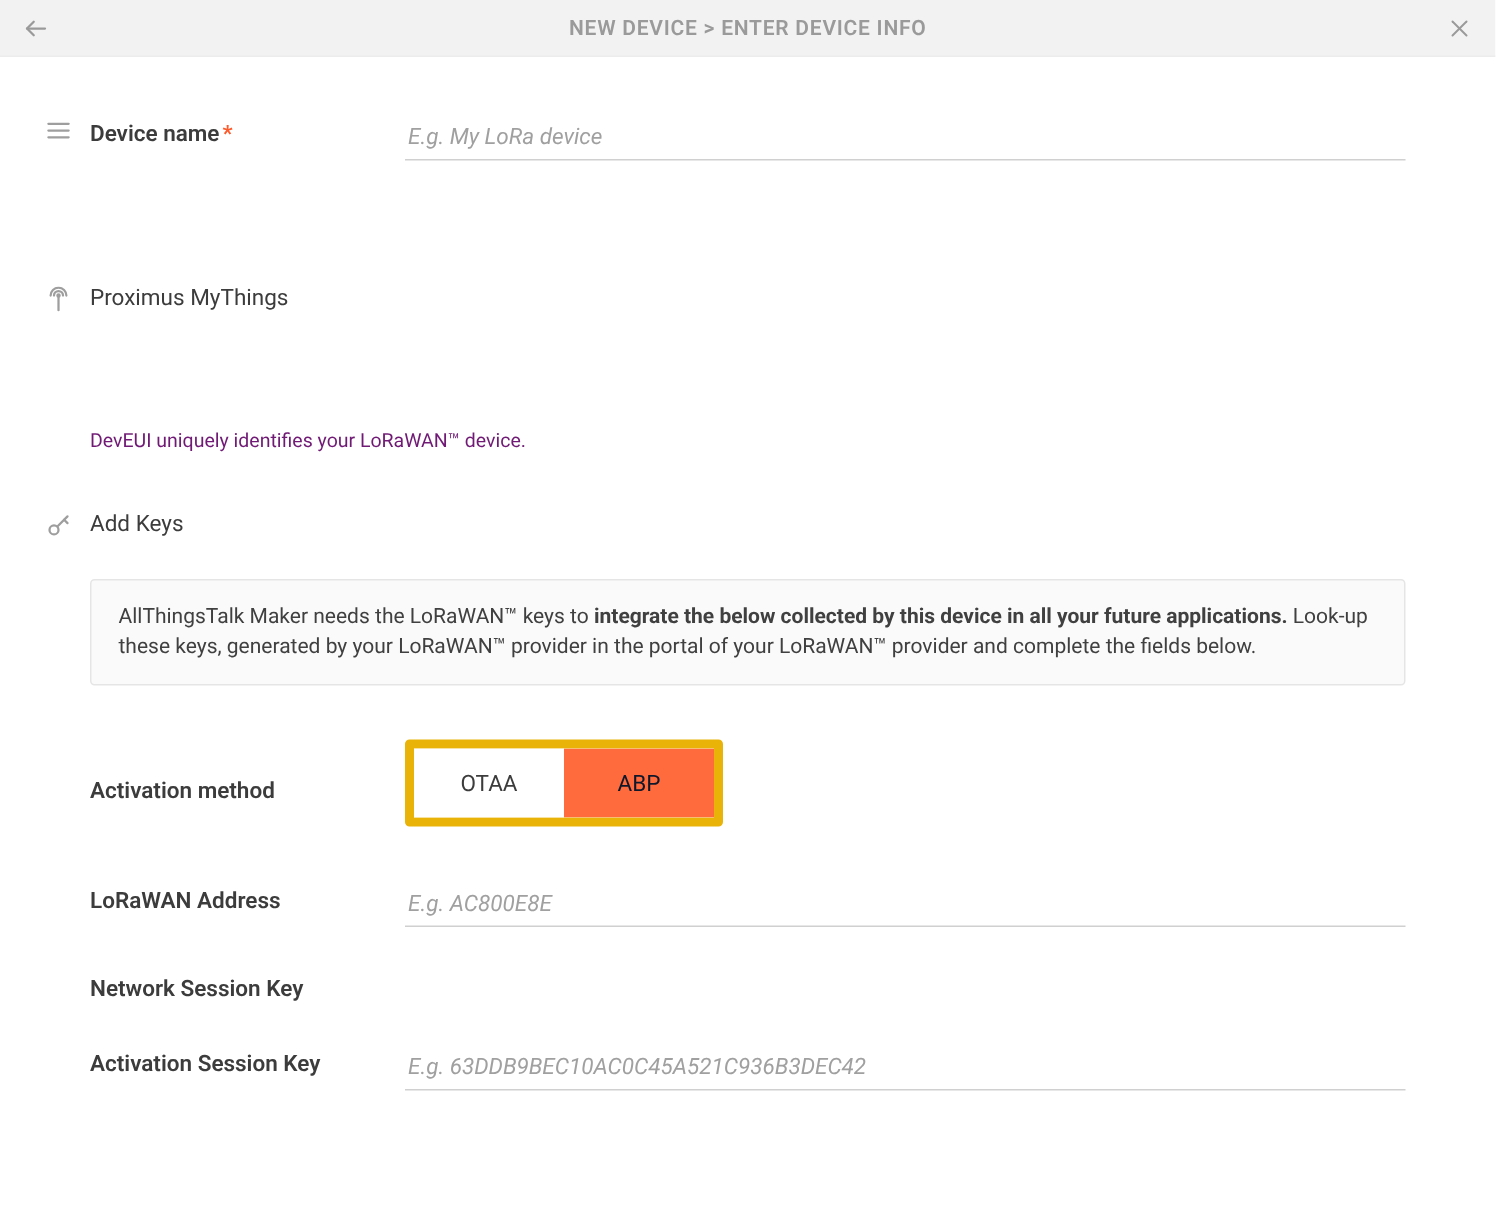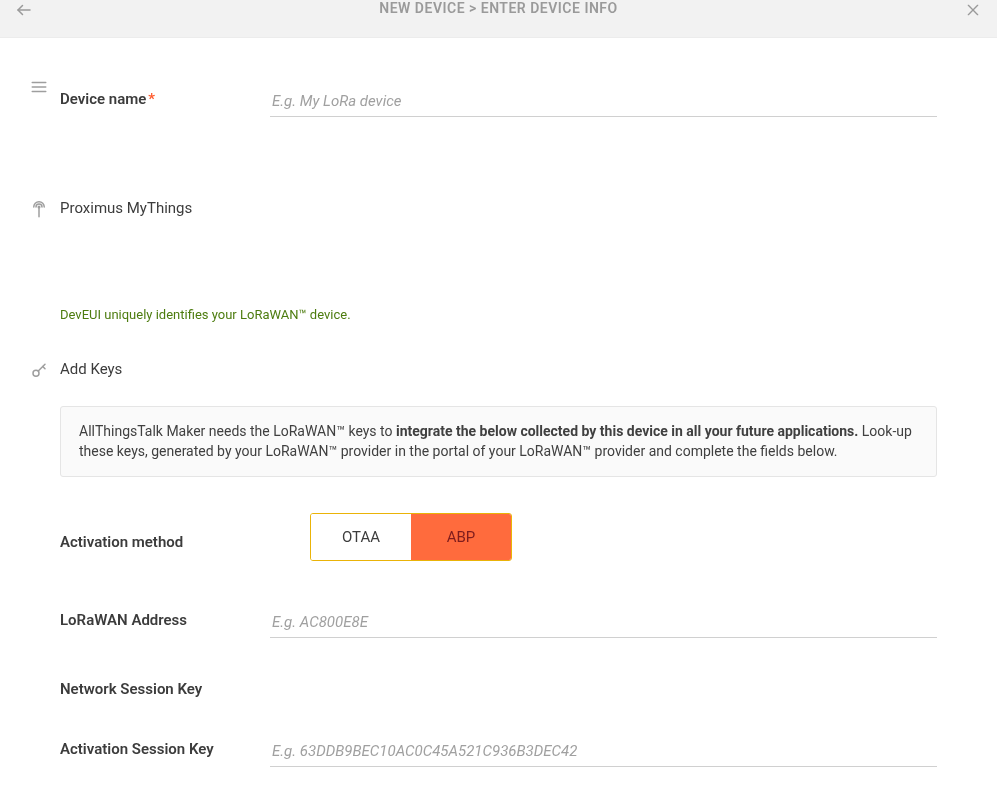--- a/index.html
+++ b/index.html
@@ -8,21 +8,21 @@
     height: 803px;
     font-family: -apple-system, BlinkMacSystemFont, "Segoe UI", Roboto, "Helvetica Neue", Arial, sans-serif;
     background: #fff;
     color: #3c3c3c;
     font-size: 14px;
   }
   .header {
     height: 38px;
     background: #f2f2f2;
     display: flex;
-    align-items: flex-start;
+    align-items: center;
     justify-content: space-between;
     padding: 0 14px;
     border-bottom: 1px solid #ececec;
   }
   .header-title {
     flex: 1;
     text-align: center;
     font-size: 14px;
     font-weight: 600;
     letter-spacing: 0.5px;
@@ -58,21 +58,20 @@
   }
   .section-icon svg { display: block; }
 
   .section-body {
     flex: 1;
   }
 
   .form-row {
     display: flex;
     align-items: flex-start;
-    margin-top: 10px;
   }
   .form-label {
     width: 210px;
     flex: 0 0 210px;
     font-size: 15px;
     font-weight: 600;
     color: #3c3c3c;
     padding-top: 4px;
   }
   .req { color: #ff5a2c; margin-left: 2px; }
@@ -91,21 +90,21 @@
     background: transparent;
     outline: none;
     font-family: inherit;
   }
   .field::placeholder {
     color: #a0a0a0;
     font-style: italic;
   }
   .helper {
     font-size: 13px;
-    color: #4d7c0f;
+    color: #701a75;
     margin-top: 10px;
   }
 
   .section-heading {
     font-size: 15px;
     font-weight: 400;
     color: #3c3c3c;
   }
 
   .gap-large { height: 82px; }
@@ -120,42 +119,42 @@
     padding: 14px 18px;
     font-size: 14px;
     color: #404040;
     line-height: 1.45;
     margin-bottom: 42px;
   }
   .info-panel b { font-weight: 700; }
 
   .toggle-group {
     display: flex;
-    border: 1px solid #eab308;
+    border: 6px solid #eab308;
     border-radius: 3px;
     overflow: hidden;
     width: fit-content;
     margin-top: -6px;
     align-items: flex-end;
   }
   .toggle-btn {
     width: 100px;
     height: 46px;
     display: flex;
     align-items: center;
     justify-content: center;
     font-size: 15px;
     font-weight: 400;
     cursor: pointer;
     background: #fff;
     color: #3c3c3c;
   }
   .toggle-btn.active {
     background: #ff6b3d;
-    color: #7f1d1d;
+    color: #0f172a;
   }
 </style>
 </head>
 <body>
 
 <div class="header">
   <div class="icon-btn">
     <svg width="18" height="18" viewBox="0 0 24 24" fill="none" stroke="currentColor" stroke-width="2" stroke-linecap="round" stroke-linejoin="round">
       <line x1="20" y1="12" x2="4" y2="12"></line>
       <polyline points="10 18 4 12 10 6"></polyline>
@@ -228,21 +227,21 @@
     </div>
     <div class="section-body">
       <div class="section-heading">Add Keys</div>
 
       <div style="height:28px;"></div>
 
       <div class="info-panel">
         <span>AllThingsTalk Maker needs the LoRaWAN™ keys to </span><b>integrate the below collected by this device in all your future applications.</b><span> Look-up these keys, generated by your LoRaWAN™ provider in the portal of your LoRaWAN™ provider and complete the fields below.</span>
       </div>
 
-      <div class="form-row" style="align-items:center;gap:40px;">
+      <div class="form-row" style="align-items:center;">
         <div class="form-label" style="font-weight:600;">Activation method</div>
         <div class="field-wrap">
           <div class="toggle-group">
             <div class="toggle-btn">OTAA</div>
             <div class="toggle-btn active">ABP</div>
           </div>
         </div>
       </div>
 
       <div style="height:36px;"></div>

